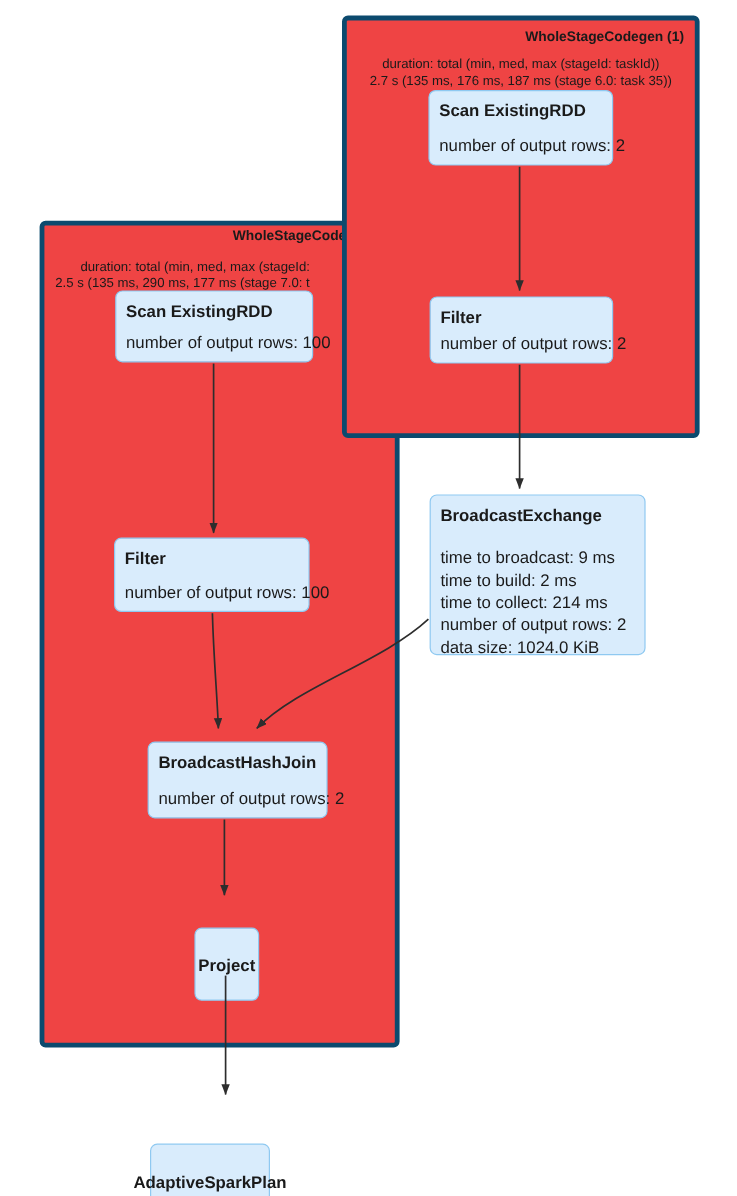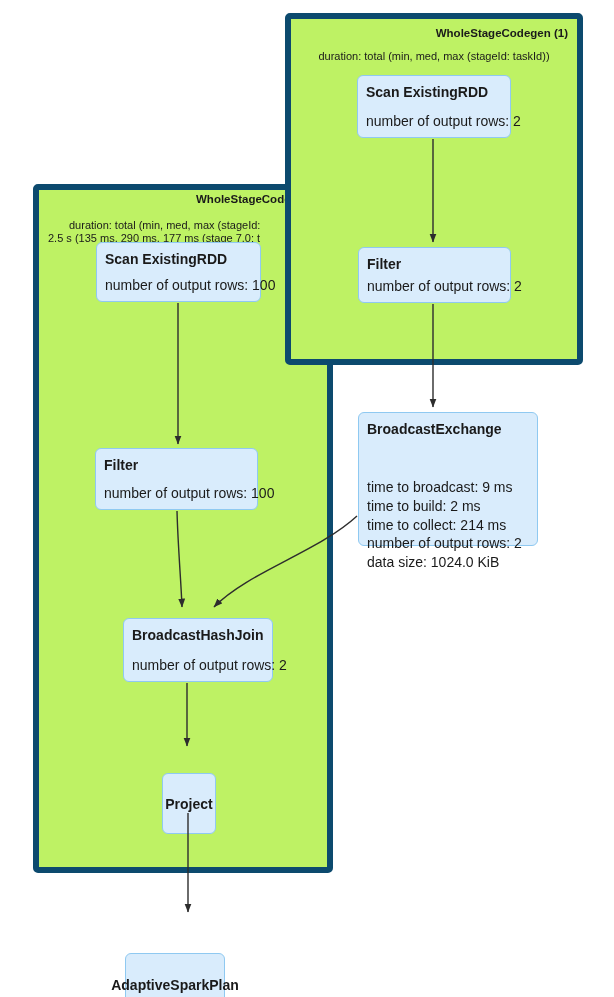--- a/index.html
+++ b/index.html
@@ -1,39 +1,39 @@
 <!DOCTYPE html>
 <html><head>
 <meta charset="utf-8">
 <style>
   html,body{margin:0;padding:0;background:#ffffff;}
   .canvas{
     position:relative;width:614px;height:997px;background:#ffffff;overflow:hidden;
     font-family:"Liberation Sans","DejaVu Sans",sans-serif;color:#1a1a1a;
   }
   .cluster{
-    position:absolute;background:#bef264;border:6px solid #0c4a6e;border-radius:5px;
+    position:absolute;background:#ef4444;border:4px solid #0c4a6e;border-radius:5px;
     box-sizing:border-box;
   }
   .cluster1{left:285px;top:13px;width:298px;height:352px;z-index:2;}
   .cluster2{left:33px;top:184px;width:300px;height:689px;z-index:1;}
   .cluster-title{position:absolute;font-size:11.5px;font-weight:bold;white-space:nowrap;}
   .c1-title{top:8px;right:9px;}
   .c2-title{top:3px;left:157px;}
   .dur{position:absolute;font-size:11px;white-space:nowrap;}
   .c1-dur{top:31px;left:0;right:0;text-align:center;line-height:13.5px;}
   .c2-dur1{top:29px;left:30px;}
   .c2-dur2{top:42px;left:9px;}
   .node{
     position:absolute;background:#d9ecfc;border:1px solid #8fc9f1;border-radius:6px;
     box-sizing:border-box;z-index:3;padding:8px;font-size:14px;
   }
   .node-title{font-weight:bold;white-space:nowrap;}
   .node-metric{position:absolute;left:8px;bottom:8px;white-space:nowrap;}
-  .node-metrics{position:absolute;left:8px;top:42px;line-height:18.8px;white-space:nowrap;margin-top:23px;}
+  .node-metrics{position:absolute;left:8px;top:42px;line-height:18.8px;white-space:nowrap;}
   .node-center{display:flex;align-items:center;justify-content:center;padding:2px;}
   .node-center .node-title{white-space:nowrap;}
   .n-scan1{left:357px;top:75px;width:154px;height:63px;}
   .n-filter1{left:358px;top:247px;width:153px;height:56px;}
   .n-be{left:358px;top:412px;width:180px;height:134px;z-index:3;}
   .n-scan2{left:96px;top:242px;width:165px;height:60px;}
   .n-filter2{left:95px;top:448px;width:163px;height:62px;}
   .n-bhj{left:123px;top:618px;width:150px;height:64px;}
   .n-project{left:162px;top:773px;width:54px;height:61px;}
   .n-asp{left:125px;top:918px;width:100px;height:64px;z-index:3;margin-top:35px;}
@@ -47,20 +47,21 @@
   <div class="cluster cluster2">
     <div class="cluster-title c2-title">WholeStageCodegen</div>
     <div class="dur c2-dur1">duration: total (min, med, max (stageId:</div>
     <div class="dur c2-dur2">2.5 s (135 ms, 290 ms, 177 ms (stage 7.0: t</div>
   </div>
 
   <div class="cluster cluster1">
     <div class="cluster-title c1-title">WholeStageCodegen (1)</div>
     <div class="dur c1-dur">
       <div>duration: total (min, med, max (stageId: taskId))</div>
+      <div>2.7 s (135 ms, 176 ms, 187 ms (stage 6.0: task 35))</div>
     </div>
   </div>
 
   <div class="node n-scan1">
     <div class="node-title">Scan ExistingRDD</div>
     <div class="node-metric">number of output rows: 2</div>
   </div>
   <div class="node n-filter1">
     <div class="node-title">Filter</div>
     <div class="node-metric">number of output rows: 2</div>

